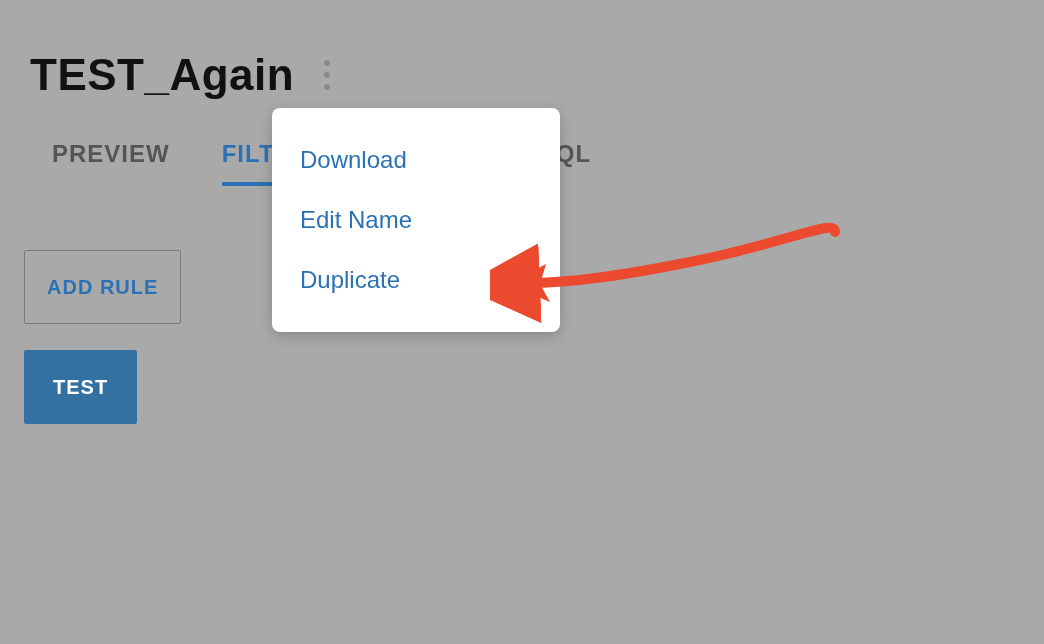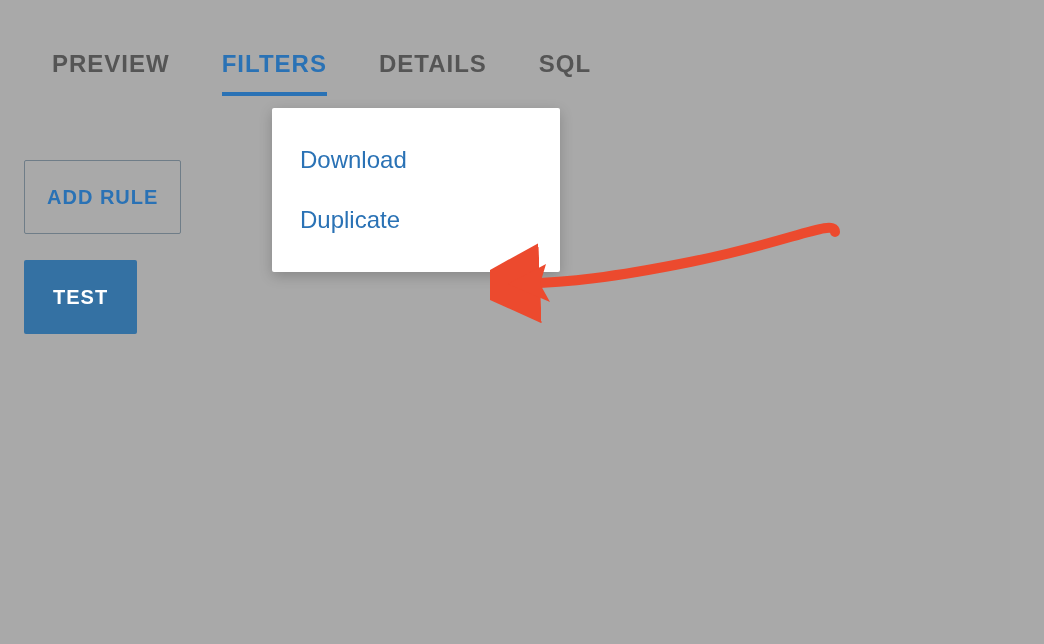--- a/index.html
+++ b/index.html
@@ -104,21 +104,21 @@
     margin-top: 26px;
   }
 
   
   .menu {
     position: absolute;
     top: 108px;
     left: 272px;
     width: 288px;
     background: #fff;
-    border-radius: 2px;
+    border-radius: 8px;
     box-shadow: 0 4px 14px rgba(0,0,0,0.2);
     padding: 22px 0;
   }
   .menu-item {
     font-size: 24px;
     font-weight: 400;
     color: #2a72b5;
     padding: 16px 28px;
     cursor: pointer;
   }
@@ -130,38 +130,47 @@
     left: 490px;
     width: 360px;
     height: 120px;
     pointer-events: none;
   }
 </style>
 </head>
 <body>
 
 <div class="content">
+  <div class="title-row">
+    <h1 class="page-title">TEST_Again</h1>
+    <div class="kebab">
+      <span></span>
+      <span></span>
+      <span></span>
+    </div>
+  </div>
 
   <div class="tabs">
     <div class="tab">PREVIEW</div>
     <div class="tab active">FILTERS</div>
     <div class="tab">DETAILS</div>
     <div class="tab">SQL</div>
   </div>
 
   <div class="actions-area">
     <button class="btn btn-outline">ADD RULE</button>
     <div class="lower-row">
       <button class="btn btn-primary">TEST</button>
     </div>
   </div>
 </div>
 
 <div class="menu">
   <div class="menu-item">Download</div>
+  <div class="menu-item">Edit Name</div>
   <div class="menu-item">Duplicate</div>
 </div>
 
 <svg class="arrow-svg" viewBox="0 0 360 120">
   <defs>
     <marker id="arrowhead" markerWidth="8" markerHeight="8" refX="2" refY="4" orient="auto">
       <polygon points="0 0, 8 4, 0 8" fill="#ec4a2e"></polygon>
     </marker>
   </defs>
   <path d="M 345 10 C 345 -4, 300 20, 200 40 C 120 56, 80 60, 30 62" stroke="#ec4a2e" stroke-width="10" fill="none" stroke-linecap="round" marker-end="url(#arrowhead)"></path>

